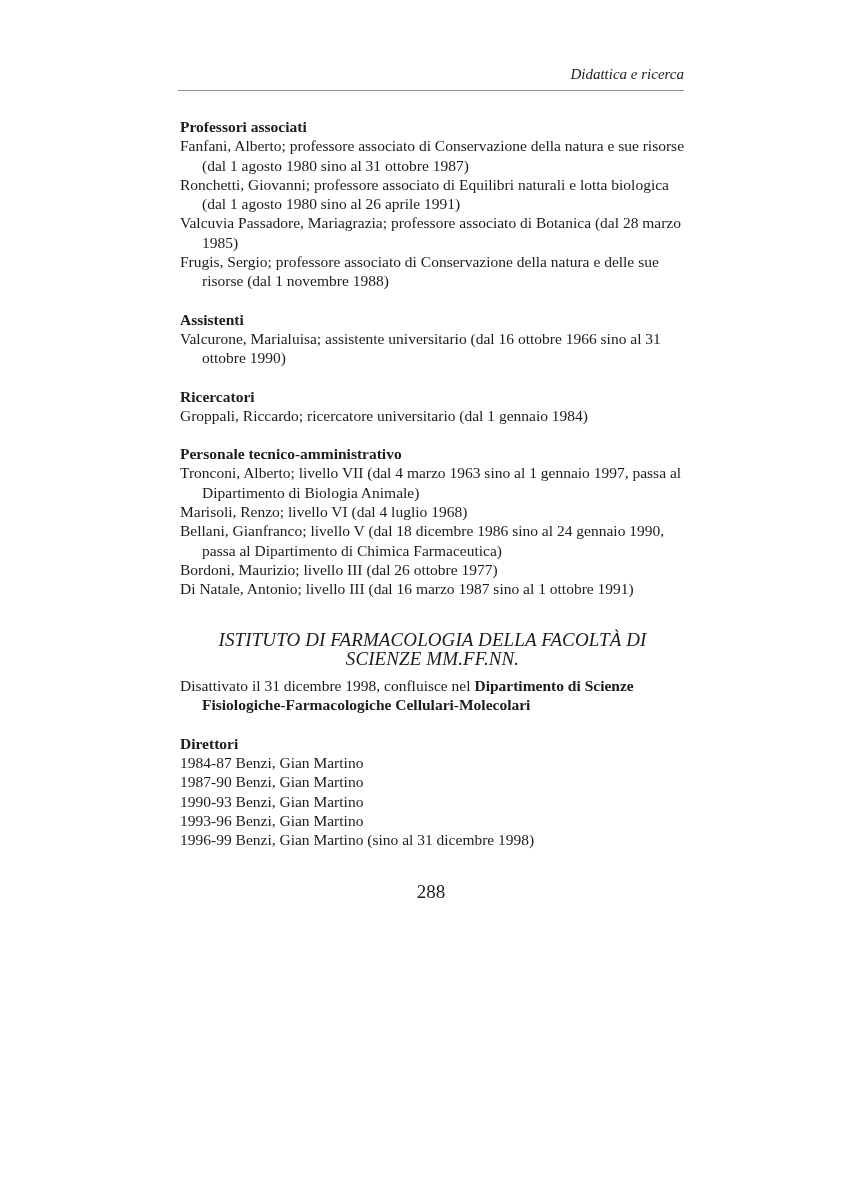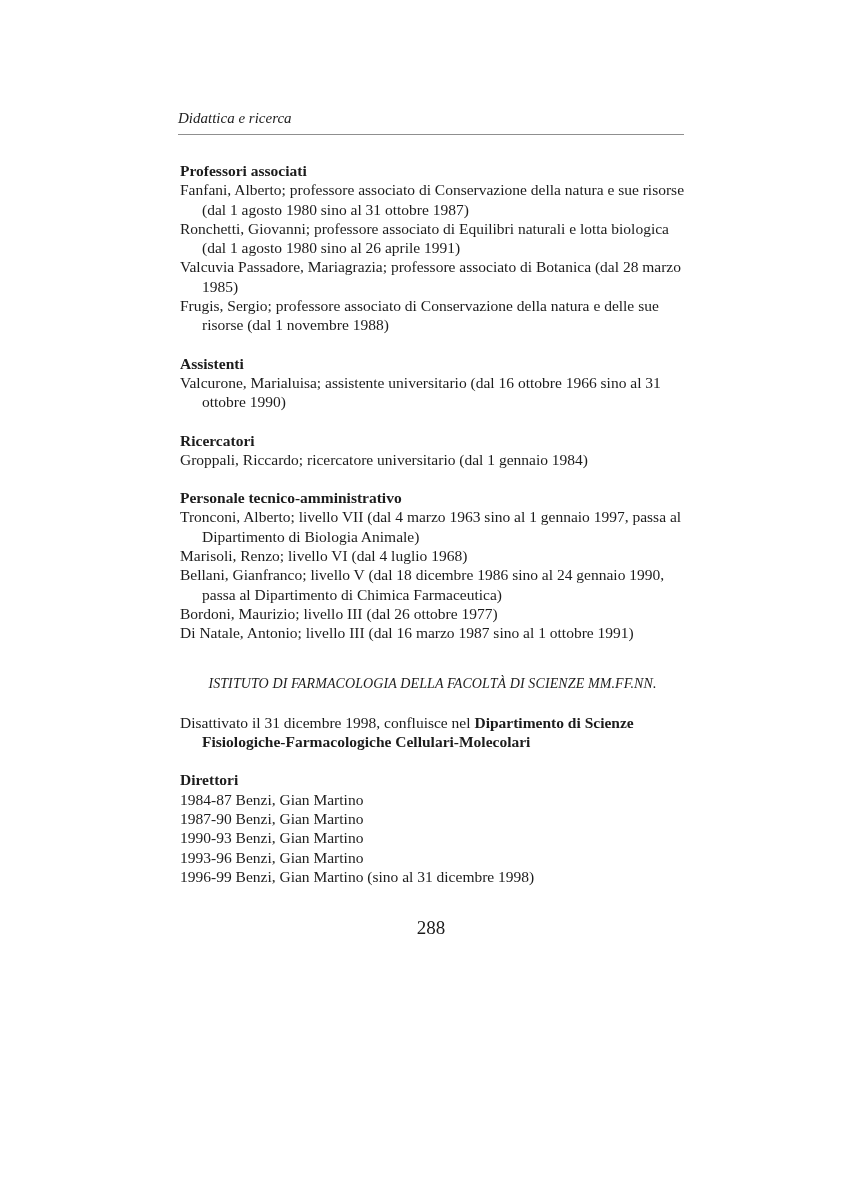--- a/index.html
+++ b/index.html
@@ -5,38 +5,38 @@
   * { margin: 0; padding: 0; box-sizing: border-box; }
   html, body { background: #ffffff; }
   body {
     width: 848px; height: 1200px;
     font-family: "Liberation Serif", "DejaVu Serif", serif;
     color: #1c1c1c;
     -webkit-font-smoothing: antialiased;
   }
   .page { position: relative; width: 848px; height: 1200px; background: #ffffff; overflow: hidden; }
 
-  .running-header { margin: 110px 0 0 178px; width: 506px; text-align: left; }
+  .running-header { margin: 66px 0 0 178px; width: 506px; text-align: right; }
   .header-title { font-style: italic; font-size: 15px; color: #222; }
   .header-rule { border: none; border-top: 1px solid #8f8f8f; margin-top: 7px; }
 
   .content { margin-left: 180px; width: 505px; font-size: 15.5px; line-height: 19.3px; }
   #sections { margin-top: 26px; }
 
   .section { margin-top: 19px; }
   .section:first-child { margin-top: 0; }
   .section.institute { margin-top: 31px; }
 
   .section-heading { font-size: 15.5px; font-weight: bold; line-height: 19.3px; }
   .entry { text-indent: -22px; padding-left: 22px; }
   .institute-title {
-    font-style: italic; font-weight: normal; font-size: 14px;
+    font-style: italic; font-weight: normal; font-size: 19px;
     text-align: center; line-height: 19.3px; letter-spacing: 0.1px;
   }
-  .note { margin-top: 20px; }
+  .note { margin-top: 8px; }
   .note strong { font-weight: bold; }
 
   .page-number { margin: 31px 0 0 178px; width: 506px; text-align: center; font-size: 19px; }
 </style>
 </head>
 <body>
 
 <div class="page">
 
   <div class="running-header">

